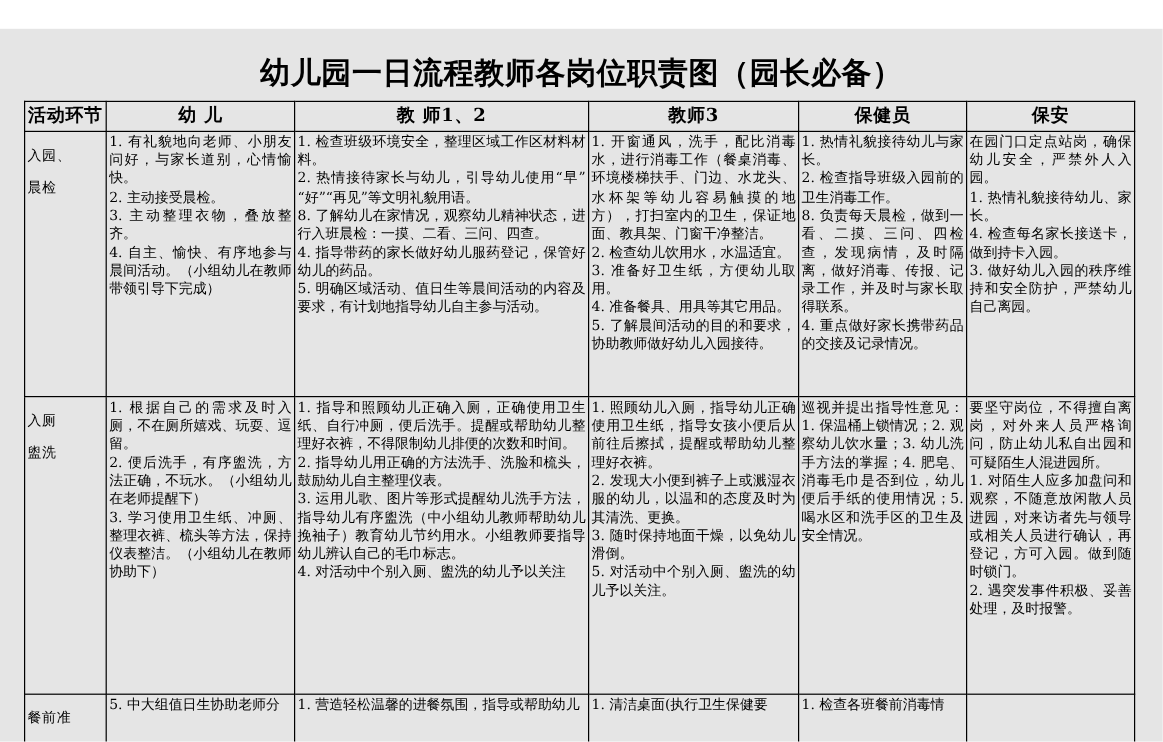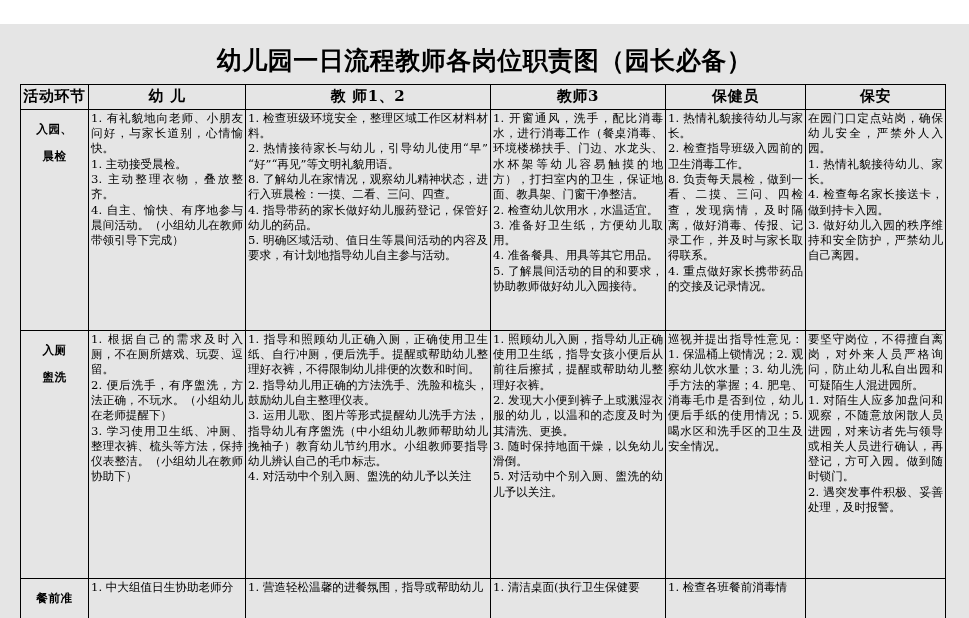--- a/index.html
+++ b/index.html
@@ -71,23 +71,22 @@
     letter-spacing: 0.6px;
   }
   .col-stage  { width: 68px; }
   .col-child  { width: 157px; }
   .col-t12    { width: 245px; }
   .col-t3     { width: 175px; }
   .col-health { width: 140px; }
   .col-guard  { width: 140px; }
 
   td.stage-cell {
-    text-align: center;
     vertical-align: middle;
-    font-weight: bold;
+    font-weight: normal;
     font-size: 12.5px;
     line-height: 1.5;
     letter-spacing: 0.5px;
     padding: 2px 1px;
   }
   .cell-body p {
     margin: 0;
     padding: 0;
     text-align: justify;
     text-justify: inter-ideograph;
@@ -129,21 +128,21 @@
       <tbody>
 
         <tr class="row-1">
           <td class="stage-cell">
               <p>入园、</p>
               <p>晨检</p>
             </td>
           <td>
               <div class="cell-body">
                 <p>1. 有礼貌地向老师、小朋友问好，与家长道别，心情愉快。</p>
-                <p>1. 主动接受晨检。</p>
+                <p>2. 主动接受晨检。</p>
                 <p>3. 主动整理衣物，叠放整齐。</p>
                 <p>4. 自主、愉快、有序地参与晨间活动。（小组幼儿在教师带领引导下完成）</p>
               </div>
             </td>
           <td>
               <div class="cell-body">
                 <p>1. 检查班级环境安全，整理区域工作区材料材料。</p>
                 <p>2. 热情接待家长与幼儿，引导幼儿使用“早”“好”“再见”等文明礼貌用语。</p>
                 <p>8. 了解幼儿在家情况，观察幼儿精神状态，进行入班晨检：一摸、二看、三问、四查。</p>
                 <p>4. 指导带药的家长做好幼儿服药登记，保管好幼儿的药品。</p>
@@ -218,21 +217,21 @@
               </div>
             </td>
         </tr>
 
         <tr class="row-3">
           <td class="stage-cell">
               <p>餐前准</p>
             </td>
           <td>
               <div class="cell-body">
-                <p>1. 中大组值日生协助老师分</p>
+                <p>5. 中大组值日生协助老师分</p>
               </div>
             </td>
           <td>
               <div class="cell-body">
                 <p>1. 营造轻松温馨的进餐氛围，指导或帮助幼儿</p>
               </div>
             </td>
           <td>
               <div class="cell-body">
                 <p>1.  清洁桌面(执行卫生保健要</p>

